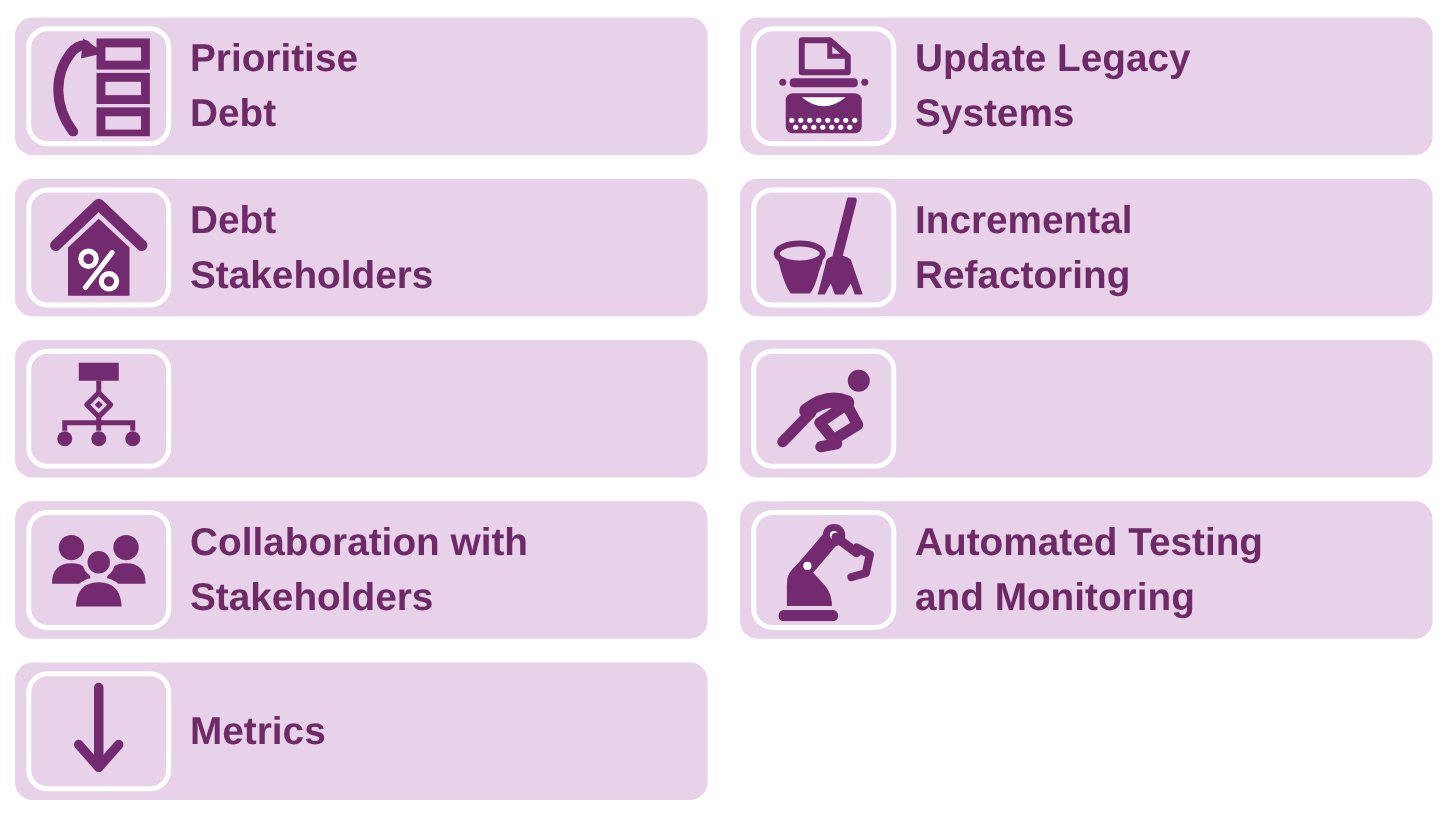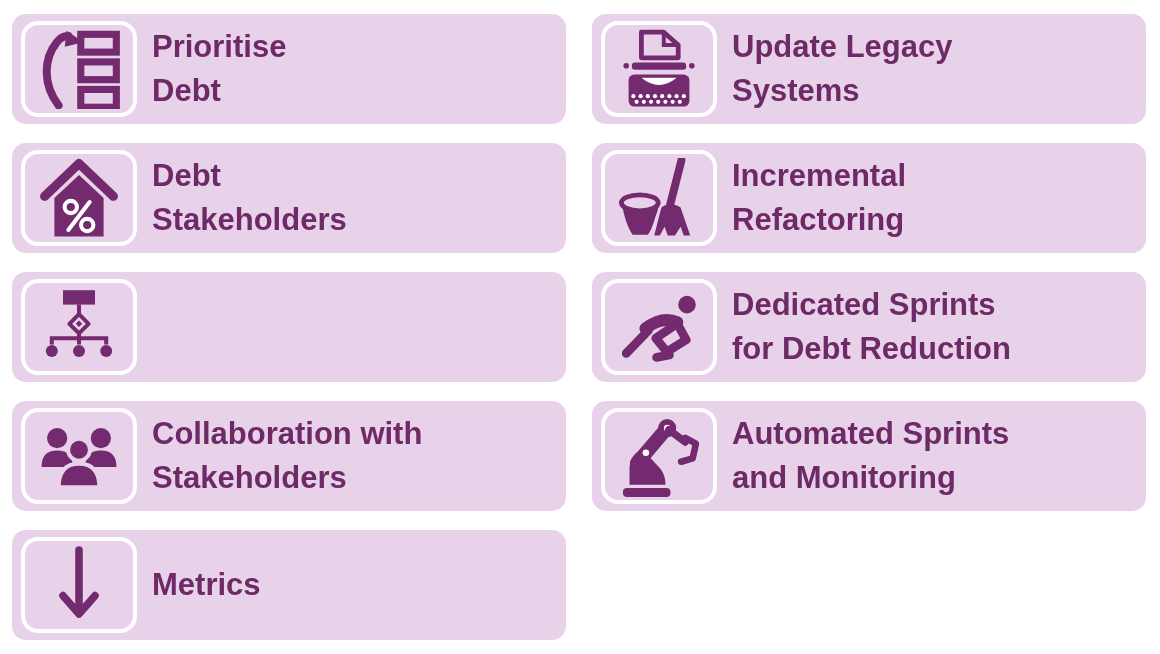--- a/index.html
+++ b/index.html
@@ -160,24 +160,20 @@
   <div class="card">
     <div class="icon-box">
       <svg width="90" height="80" viewBox="0 0 100 100">
         <circle class="fi" cx="85" cy="22" r="11"></circle>
         <path class="st" stroke-width="15" stroke-linecap="round" d="M33 52 Q54 36 73 44"></path>
         <path class="st" stroke-width="11" stroke-linecap="round" d="M37 54 L9 83"></path>
         <path class="st" stroke-width="11" stroke-linecap="round" stroke-linejoin="round" d="M71 47 L46 64 L63 85 L47 88"></path>
         <path class="st" stroke-width="11" stroke-linecap="round" stroke-linejoin="round" d="M74 48 L84 66 L63 79"></path>
       </svg>
     </div>
-    <div class="label">
-      <span>Dedicated Sprints</span>
-      <span>for Debt Reduction</span>
-    </div>
   </div>
 
   <div class="card">
     <div class="icon-box">
       <svg width="88" height="78" viewBox="0 0 100 100">
         <circle class="fi" cx="22" cy="27" r="13"></circle>
         <path class="fi" d="M2 64 Q2 43 22 43 Q42 43 42 64 Z"></path>
         <circle class="fi" cx="78" cy="27" r="13"></circle>
         <path class="fi" d="M58 64 Q58 43 78 43 Q98 43 98 64 Z"></path>
         <circle class="fi bg-s" stroke-width="5" cx="50" cy="42" r="14"></circle>
@@ -197,21 +193,21 @@
         <path class="fi" d="M14 85 V66 Q14 48 30 42 L52 66 Q58 74 58 85 Z"></path>
         <path class="st" stroke-width="17" stroke-linecap="round" d="M23 59 L58 18"></path>
         <circle class="fi" cx="60" cy="16" r="11"></circle>
         <circle class="wd-f" cx="60" cy="16" r="4"></circle>
         <circle class="wd-f" cx="34" cy="46" r="4"></circle>
         <path class="st" stroke-width="9" stroke-linecap="round" d="M62 18 L82 33"></path>
         <path class="st" stroke-width="8" stroke-linecap="round" stroke-linejoin="round" d="M82 28 L95 35 L91 53 L77 57"></path>
       </svg>
     </div>
     <div class="label">
-      <span>Automated Sprints</span>
+      <span>Automated Testing</span>
       <span>and Monitoring</span>
     </div>
   </div>
 
   <div class="card">
     <div class="icon-box">
       <svg width="76" height="82" viewBox="0 0 100 100">
         <path class="st" stroke-width="10" stroke-linecap="round" d="M50 4 V84"></path>
         <path class="st" stroke-width="10" stroke-linecap="round" stroke-linejoin="round" d="M29 64 L50 88 L71 64"></path>
       </svg>

